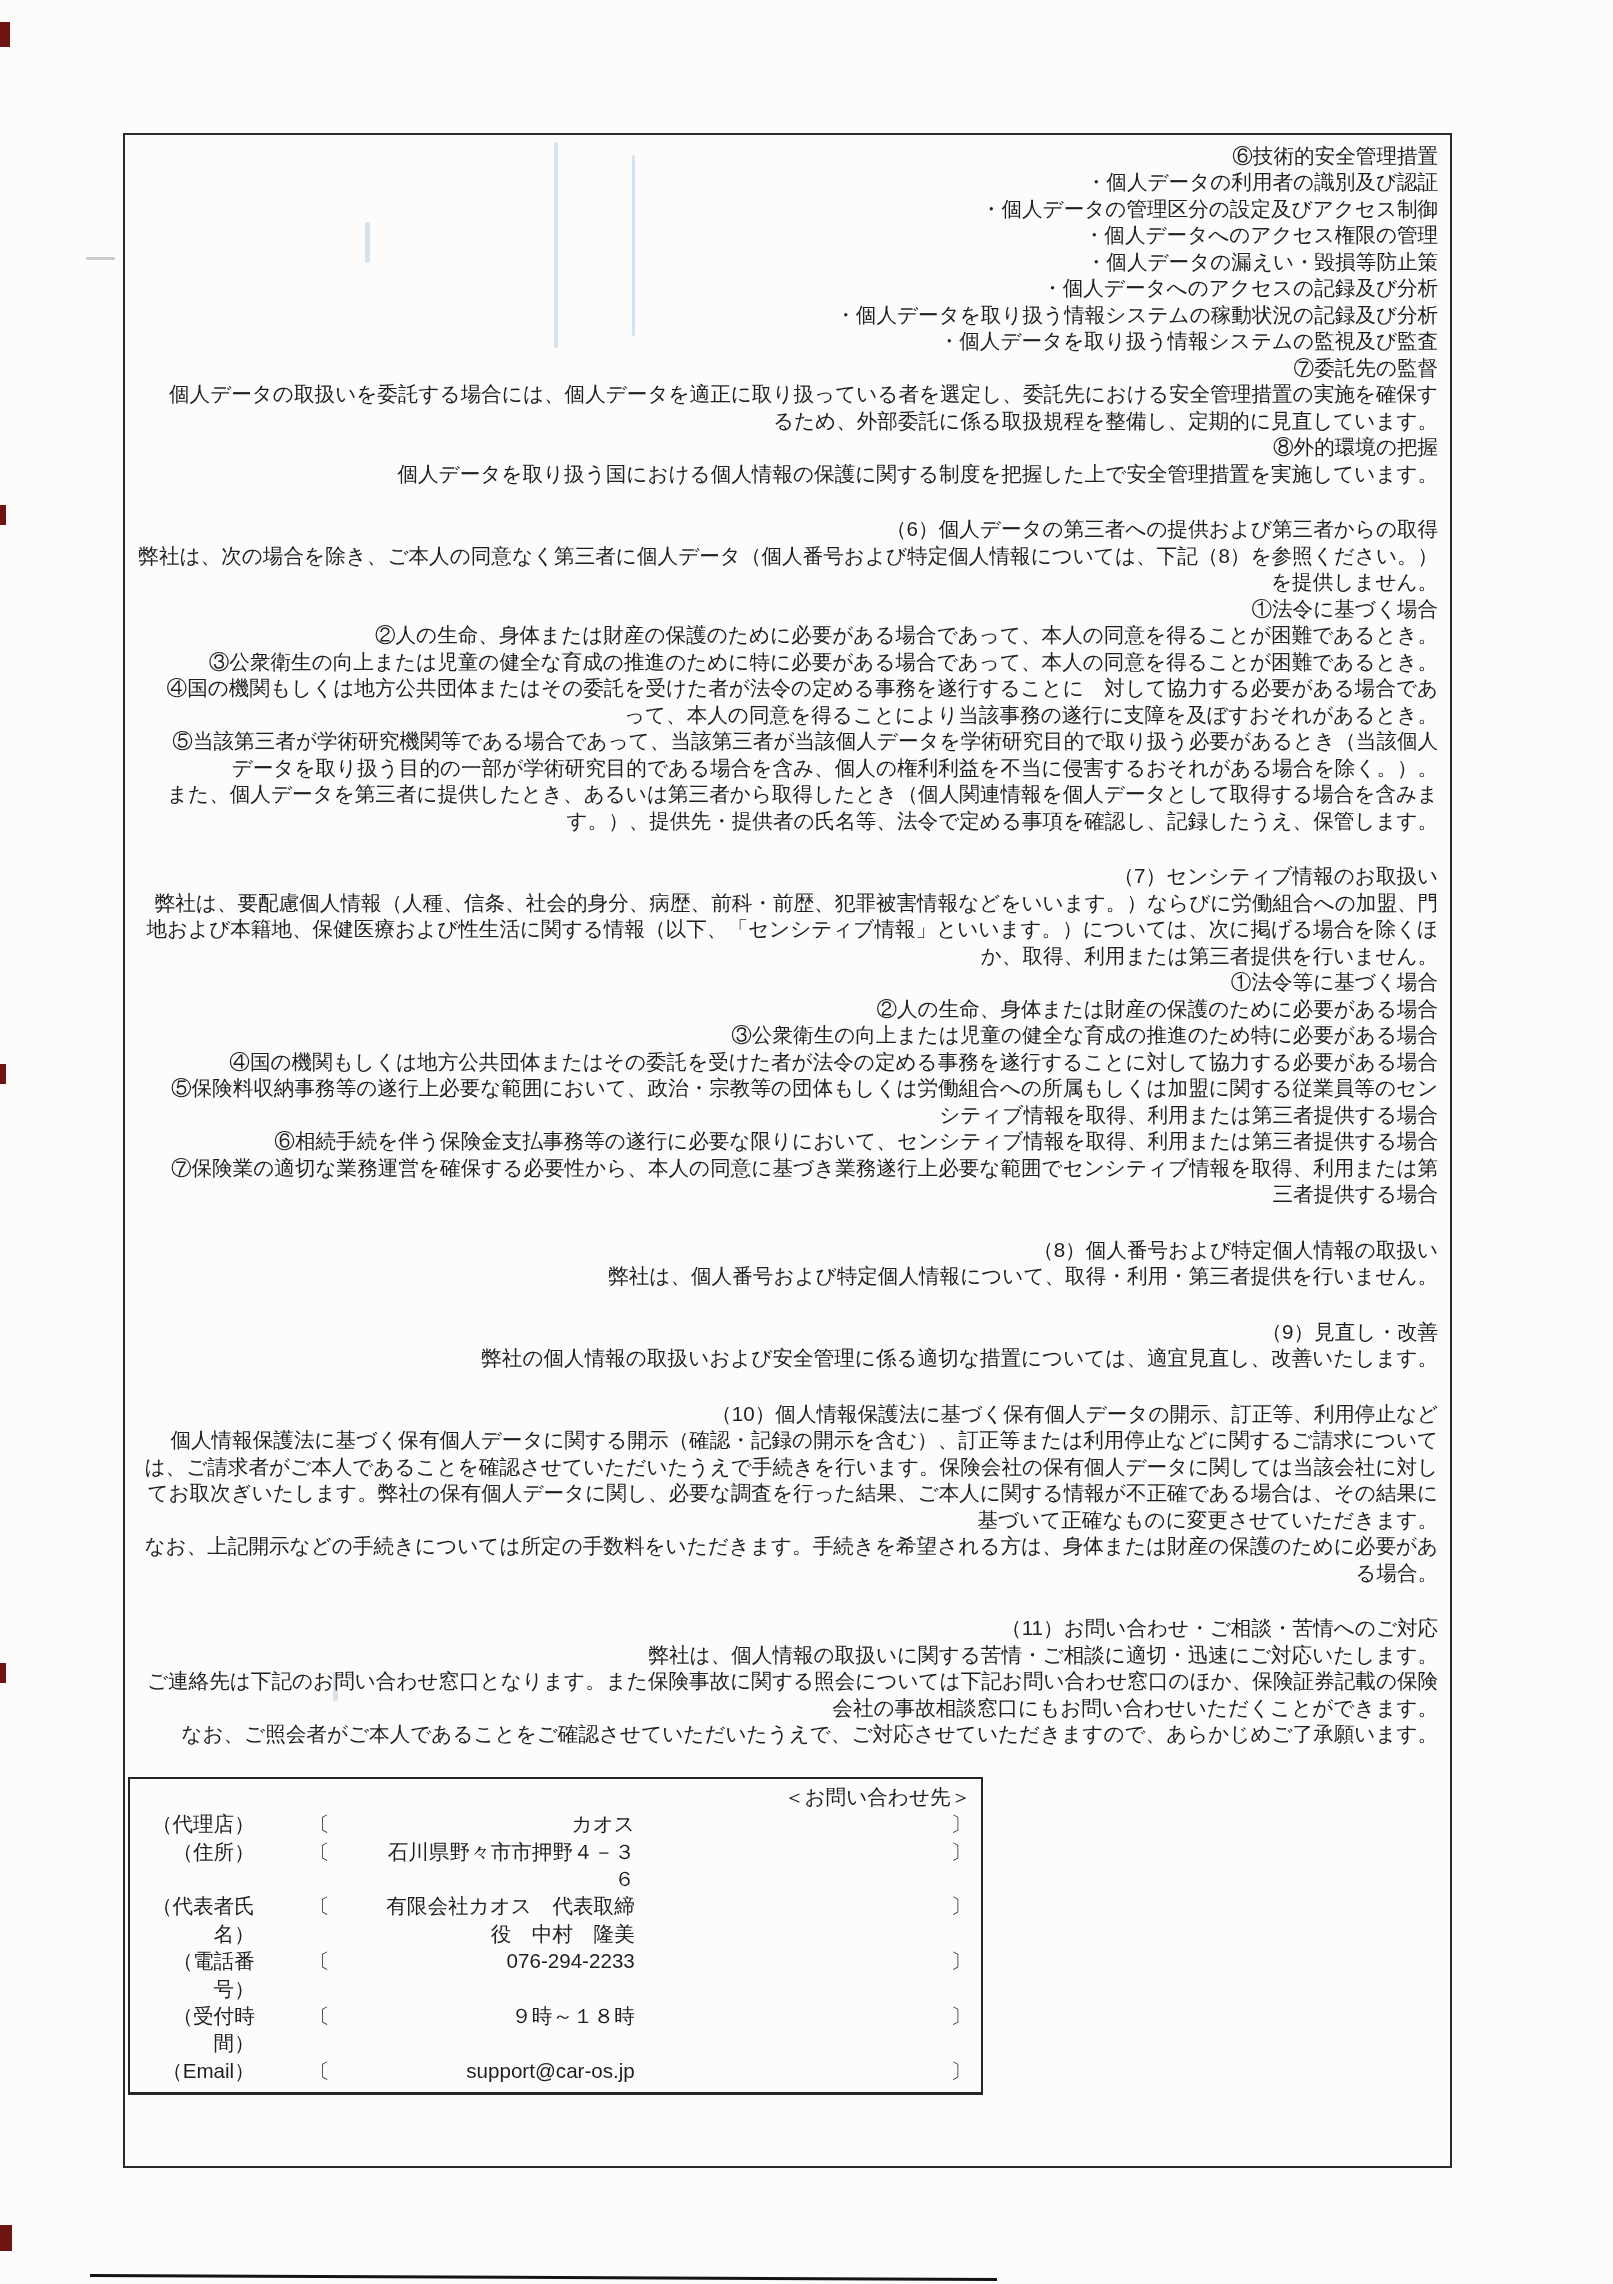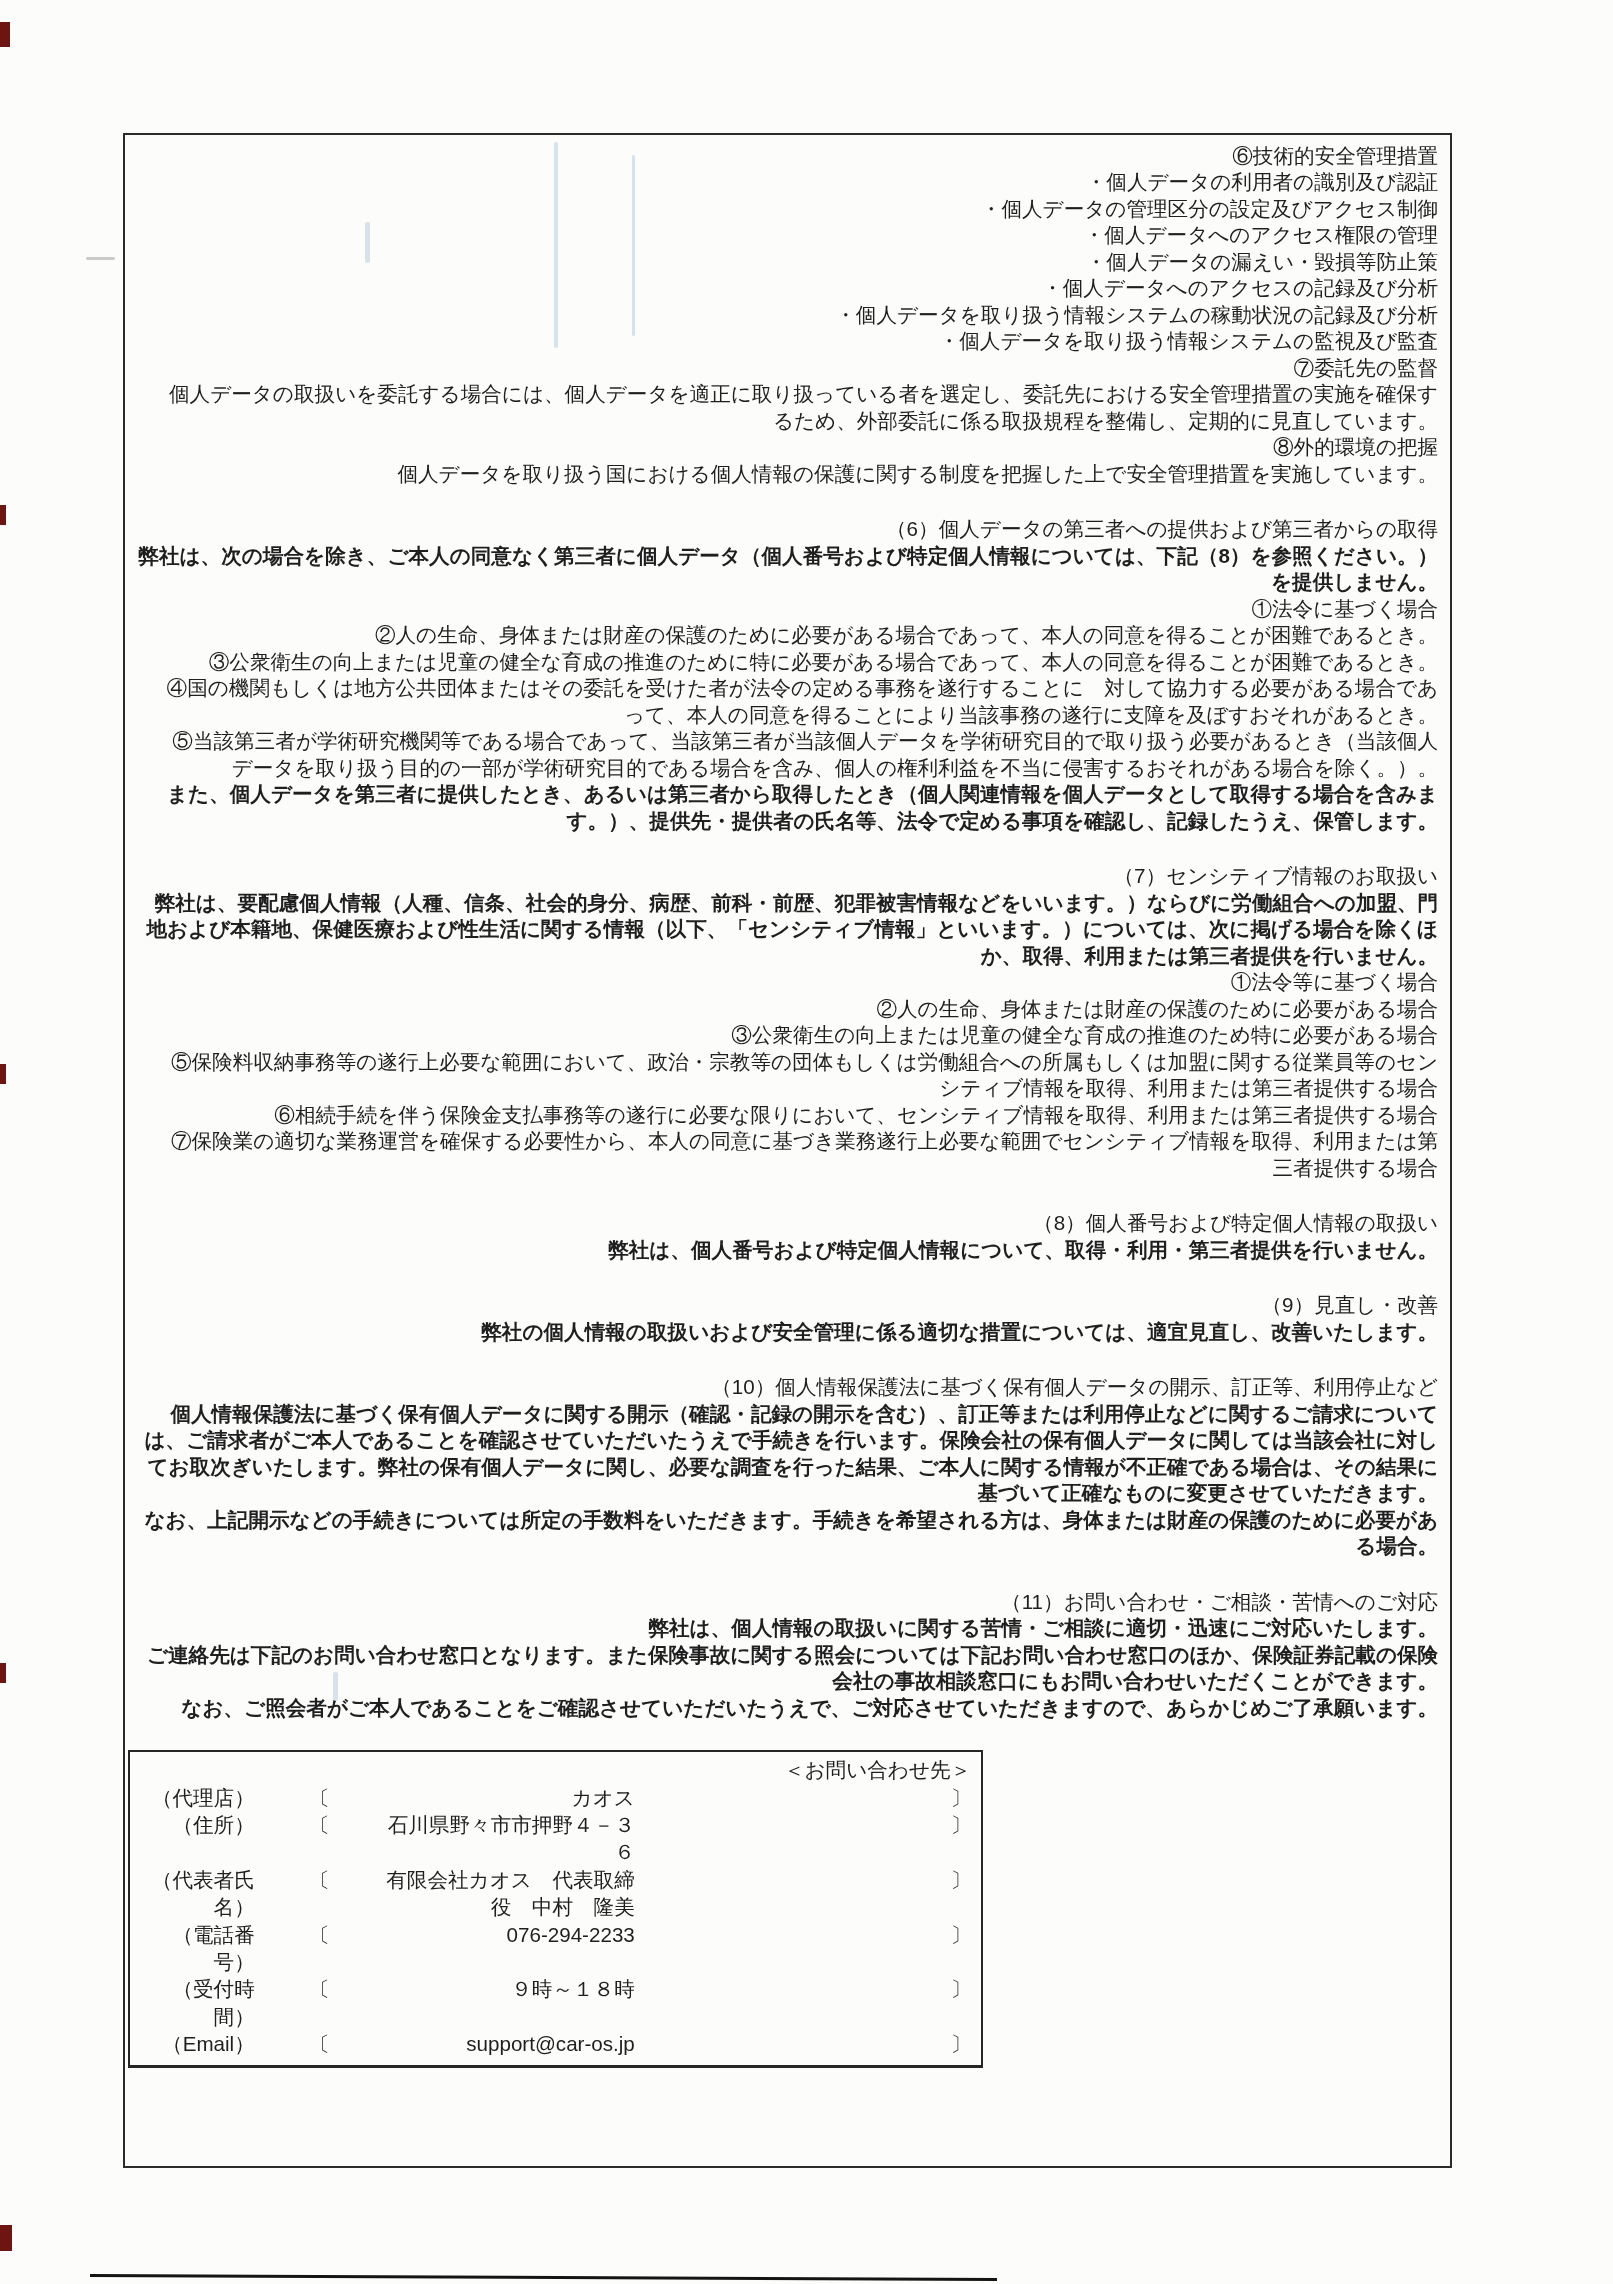--- a/index.html
+++ b/index.html
@@ -21,21 +21,21 @@
     padding:7.8px 11.8px 0 0;
     font-size:20.6px;
     line-height:26.5px;
     text-align:right;
   }
   .doc-text .blk { white-space:pre-wrap; }
   .h-num   { margin-left:19.6px; }
   .bullet  { margin-left:45px; }
   .para-2  { margin-left:39px; }
   .sec-head{ margin-left:12.7px; margin-top:29px; }
-  .para-1  { margin-left:10px;font-weight:bold; }
+  .para-1  { margin-left:10px; }
   .item    { margin-left:62px; text-indent:-34px; }
 
   .contact-box {
     margin:29px 0 0 3px;
     width:855px;
     border:2px solid #262626;
     border-bottom-width:3.9px;
     box-sizing:border-box;
     padding:3.9px 9.8px 7.8px 11.8px;
   }
@@ -100,20 +100,21 @@
       <div class="blk item">②人の生命、身体または財産の保護のために必要がある場合であって、本人の同意を得ることが困難であるとき。</div>
       <div class="blk item">③公衆衛生の向上または児童の健全な育成の推進のために特に必要がある場合であって、本人の同意を得ることが困難であるとき。</div>
       <div class="blk item">④国の機関もしくは地方公共団体またはその委託を受けた者が法令の定める事務を遂行することに　対して協力する必要がある場合であって、本人の同意を得ることにより当該事務の遂行に支障を及ぼすおそれがあるとき。</div>
       <div class="blk item">⑤当該第三者が学術研究機関等である場合であって、当該第三者が当該個人データを学術研究目的で取り扱う必要があるとき（当該個人データを取り扱う目的の一部が学術研究目的である場合を含み、個人の権利利益を不当に侵害するおそれがある場合を除く。）。</div>
       <div class="blk para-1">また、個人データを第三者に提供したとき、あるいは第三者から取得したとき（個人関連情報を個人データとして取得する場合を含みます。）、提供先・提供者の氏名等、法令で定める事項を確認し、記録したうえ、保管します。</div>
       <div class="blk sec-head">（7）センシティブ情報のお取扱い</div>
       <div class="blk para-1">弊社は、要配慮個人情報（人種、信条、社会的身分、病歴、前科・前歴、犯罪被害情報などをいいます。）ならびに労働組合への加盟、門地および本籍地、保健医療および性生活に関する情報（以下、「センシティブ情報」といいます。）については、次に掲げる場合を除くほか、取得、利用または第三者提供を行いません。</div>
       <div class="blk item">①法令等に基づく場合</div>
       <div class="blk item">②人の生命、身体または財産の保護のために必要がある場合</div>
       <div class="blk item">③公衆衛生の向上または児童の健全な育成の推進のため特に必要がある場合</div>
+      <div class="blk item">④国の機関もしくは地方公共団体またはその委託を受けた者が法令の定める事務を遂行することに対して協力する必要がある場合</div>
       <div class="blk item">⑤保険料収納事務等の遂行上必要な範囲において、政治・宗教等の団体もしくは労働組合への所属もしくは加盟に関する従業員等のセンシティブ情報を取得、利用または第三者提供する場合</div>
       <div class="blk item">⑥相続手続を伴う保険金支払事務等の遂行に必要な限りにおいて、センシティブ情報を取得、利用または第三者提供する場合</div>
       <div class="blk item">⑦保険業の適切な業務運営を確保する必要性から、本人の同意に基づき業務遂行上必要な範囲でセンシティブ情報を取得、利用または第三者提供する場合</div>
       <div class="blk sec-head">（8）個人番号および特定個人情報の取扱い</div>
       <div class="blk para-1">弊社は、個人番号および特定個人情報について、取得・利用・第三者提供を行いません。</div>
       <div class="blk sec-head">（9）見直し・改善</div>
       <div class="blk para-1">弊社の個人情報の取扱いおよび安全管理に係る適切な措置については、適宜見直し、改善いたします。</div>
       <div class="blk sec-head">（10）個人情報保護法に基づく保有個人データの開示、訂正等、利用停止など</div>
       <div class="blk para-1">個人情報保護法に基づく保有個人データに関する開示（確認・記録の開示を含む）、訂正等または利用停止などに関するご請求については、ご請求者がご本人であることを確認させていただいたうえで手続きを行います。保険会社の保有個人データに関しては当該会社に対してお取次ぎいたします。弊社の保有個人データに関し、必要な調査を行った結果、ご本人に関する情報が不正確である場合は、その結果に基づいて正確なものに変更させていただきます。</div>
       <div class="blk para-1">なお、上記開示などの手続きについては所定の手数料をいただきます。手続きを希望される方は、身体または財産の保護のために必要がある場合。</div>

